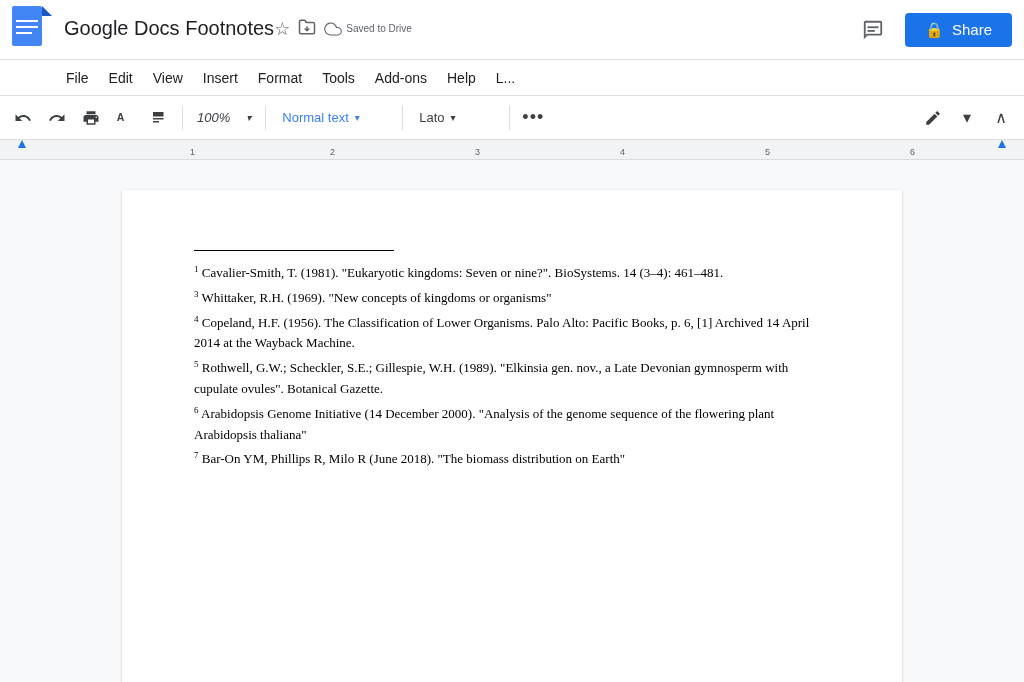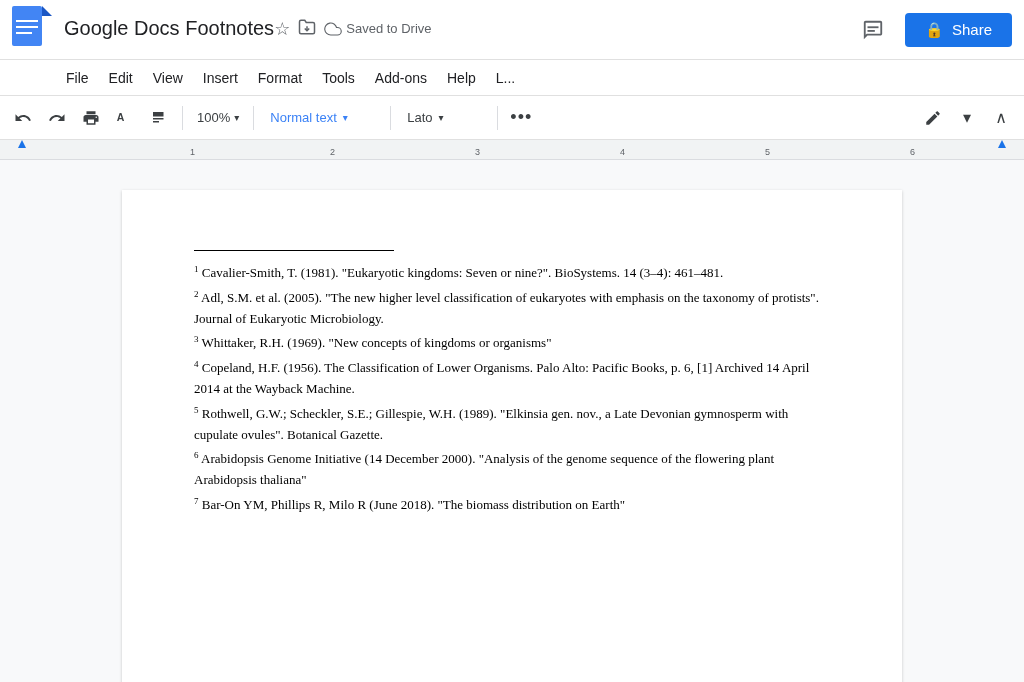--- a/index.html
+++ b/index.html
@@ -37,21 +37,21 @@
     .title-icons {
       display: flex;
       align-items: center;
       gap: 8px;
       color: #5f6368;
     }
     .save-status {
       display: flex;
       align-items: center;
       gap: 4px;
-      font-size: 13px;
+      font-size: 10px;
       color: #5f6368;
     }
     .header-right {
       display: flex;
       align-items: center;
       gap: 12px;
       margin-left: auto;
     }
     .comment-btn {
       width: 40px;
@@ -128,22 +128,23 @@
     }
     .zoom-select {
       border: none;
       background: transparent;
       font-size: 13px;
       cursor: pointer;
       padding: 4px 6px;
       border-radius: 4px;
       display: flex;
       align-items: center;
-      gap: 4px;
+      gap: 16px;
       color: #3c4043;
+      font-style: italic;
     }
     .style-select {
       border: none;
       background: transparent;
       font-size: 13px;
       cursor: pointer;
       padding: 4px 8px;
       border-radius: 4px;
       display: flex;
       align-items: center;
@@ -362,24 +363,20 @@
 
 <div class="doc-area">
   <div class="doc-page">
     <hr class="footnote-separator">
 
     <div class="footnote-item">
       <sup>1</sup>
       <span>Cavalier-Smith, T. (1981). "Eukaryotic kingdoms: Seven or nine?". BioSystems. 14 (3–4): 461–481.</span>
     </div>
 
-    <div class="footnote-item">
-      <sup>2</sup>
-      <span>Adl, S.M. et al. (2005). "The new higher level classification of eukaryotes with emphasis on the taxonomy of protists". Journal of Eukaryotic Microbiology.</span>
-    </div>
 
     <div class="footnote-item">
       <sup>3</sup>
       <span>Whittaker, R.H. (1969). "New concepts of kingdoms or organisms"</span>
     </div>
 
     <div class="footnote-item">
       <sup>4</sup>
       <span>Copeland, H.F. (1956). The Classification of Lower Organisms. Palo Alto: Pacific Books, p. 6, [1] Archived 14 April 2014 at the Wayback Machine.</span>
     </div>

